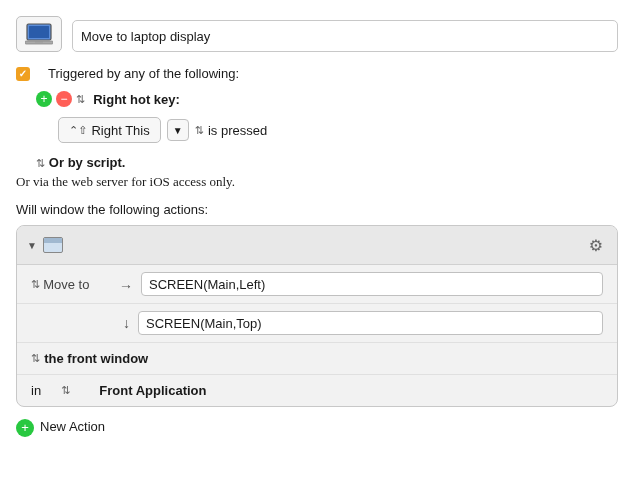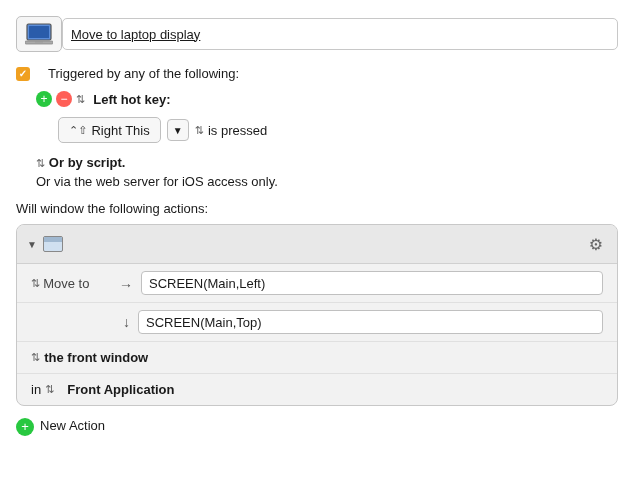--- a/index.html
+++ b/index.html
@@ -9,23 +9,23 @@
       background: #ffffff;
       color: #1a1a1a;
       width: 634px;
       min-height: 500px;
       padding: 16px;
     }
 
     
     .header-row {
       display: flex;
-      align-items: center;
+      align-items: flex-end;
+      gap: 10px;
       margin-bottom: 14px;
-      text-decoration: underline;
     }
     .laptop-icon-box {
       width: 46px;
       height: 36px;
       border: 1.5px solid #c0c0c0;
       border-radius: 5px;
       background: #f5f5f5;
       display: flex;
       align-items: center;
       justify-content: center;
@@ -160,23 +160,23 @@
       align-items: center;
       gap: 4px;
     }
 
     
     .script-row {
       margin-left: 20px;
       margin-bottom: 4px;
     }
     .ios-row {
-      margin-left: 20px;
       margin-bottom: 12px;
       color: #1a1a1a;
+      font-family: Liberation Serif, serif;
     }
 
     
     .will-execute {
       margin-bottom: 8px;
       color: #1a1a1a;
     }
 
     
     .action-box {
@@ -287,21 +287,21 @@
       padding: 8px 14px;
       border-bottom: 1px solid #e0e0e0;
       display: flex;
       align-items: center;
       gap: 4px;
     }
     .front-app-row {
       padding: 8px 14px;
       display: flex;
       align-items: center;
-      gap: 0;
+      gap: 16px;
     }
 
     
     .new-action-row {
       display: flex;
       align-items: flex-start;
       gap: 6px;
       cursor: pointer;
     }
     .btn-circle-green-new {
@@ -342,21 +342,21 @@
 
 <div class="triggered-row">
   <div class="checkbox-orange"></div>
   <span>Triggered by any of the following:</span>
 </div>
 
 <div class="hotkey-row">
   <div class="btn-circle-green"></div>
   <div class="btn-circle-red"></div>
   <span class="small-arrows">⇅</span>
-  <span class="hotkey-label bold">Left hot key:</span>
+  <span class="hotkey-label bold">Right hot key:</span>
 </div>
 
 <div class="hotkey-selector-row">
   <div class="key-button">
     <span class="key-button-arrow">⌃⇧</span>
     <span>Right This</span>
   </div>
   <div class="dropdown-arrow">
     <span>▼</span>
   </div>

